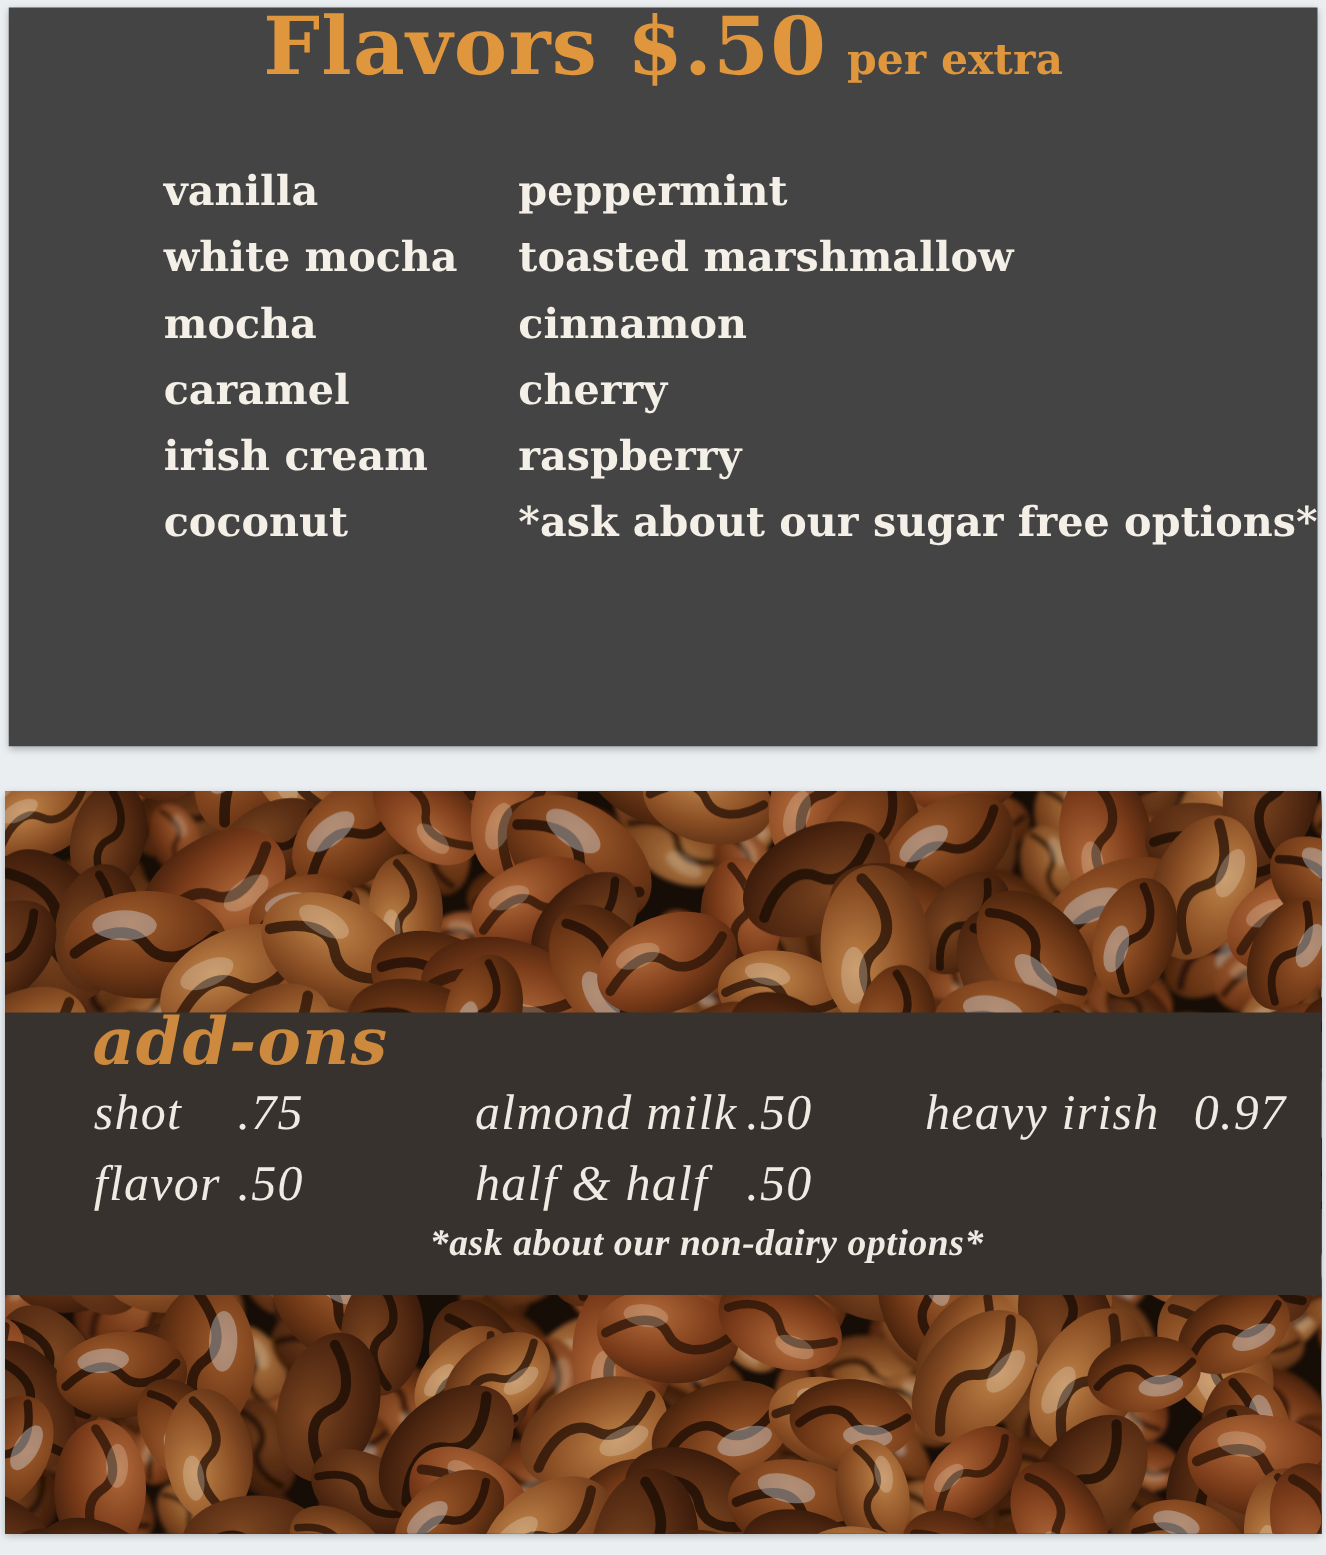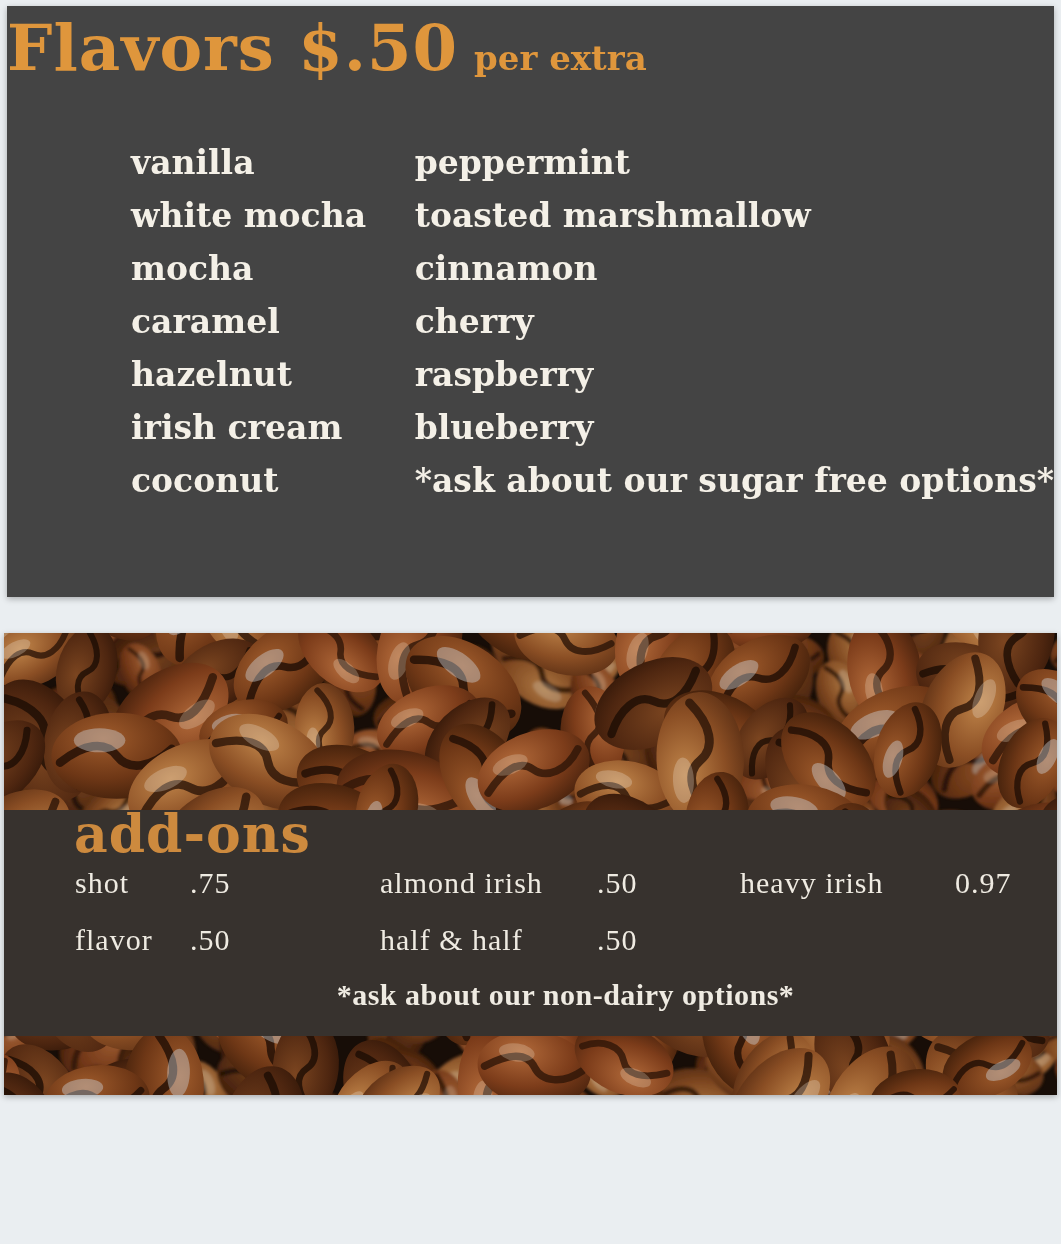--- a/index.html
+++ b/index.html
@@ -10,86 +10,84 @@
     font-family:"DejaVu Serif", serif;
     overflow:hidden;
   }
   .slide{position:absolute;box-shadow:0 2px 6px rgba(0,0,0,0.28);}
   
   .slide-flavors{
     left:7px;top:6px;width:1047px;height:591px;
     background:#444444;color:#f4f0e7;
   }
   .flavors-title-row{
-    padding-top:10px;line-height:1;white-space:nowrap;
+    text-align:center;line-height:1;white-space:nowrap;
   }
   .flavors-title{
     font-size:64px;font-weight:bold;color:#df963c;letter-spacing:1px;
   }
   .flavors-title-suffix{
     font-size:34px;font-weight:bold;color:#df963c;margin-left:16px;
   }
   .flavors-columns{display:flex;margin-top:56px;}
   .flavor-col{display:flex;flex-direction:column;}
   .flavor-col.left{margin-left:124px;width:377px;}
   .flavor-col.right{flex:1;}
   .flavor-line{
     height:53px;display:flex;align-items:center;
     font-size:33px;font-weight:bold;white-space:nowrap;
   }
   
   .slide-addons{
-    left:4px;top:633px;width:1053px;height:462px;
-    background:#170d07;overflow:hidden;
+    left:4px;top:633px;width:1053px;height:594px;
+    background:#170d07;overflow:hidden;font-style:italic;
   }
   #beans-svg{position:absolute;left:0;top:0;width:1053px;height:594px;display:block;}
   .addons-overlay{
     position:absolute;left:0;top:177px;width:1053px;height:226px;
     background:#37322e;color:#efebe2;
   }
   .addons-title{
     position:absolute;left:70px;top:-2px;margin:0;
     font-size:52px;line-height:1;font-weight:bold;color:#cd8a3e;
     font-family:"DejaVu Serif", serif;letter-spacing:1px;
   }
   .addon-text{
     position:absolute;
     font-family:"Liberation Serif", serif;
-    font-size:30px;letter-spacing:1px;white-space:nowrap;
+    font-size:40px;letter-spacing:1px;white-space:nowrap;
   }
   .addons-note{
     position:absolute;left:70px;right:0;top:168px;text-align:center;
     font-family:"Liberation Serif", serif;font-weight:bold;
     font-size:30px;letter-spacing:0.5px;white-space:nowrap;
   }
 </style>
 </head>
 <body>
 
 <section class="slide slide-flavors">
   <div class="flavors-title-row">
     <span class="flavors-title">Flavors $.50</span><span class="flavors-title-suffix">per extra</span>
   </div>
   <div class="flavors-columns">
     <div class="flavor-col left">
       <div class="flavor-line">vanilla</div>
       <div class="flavor-line">white mocha</div>
       <div class="flavor-line">mocha</div>
       <div class="flavor-line">caramel</div>
-      <div class="flavor-line">hazelnut</div>
       <div class="flavor-line">irish cream</div>
       <div class="flavor-line">coconut</div>
     </div>
     <div class="flavor-col right">
       <div class="flavor-line">peppermint</div>
       <div class="flavor-line">toasted marshmallow</div>
       <div class="flavor-line">cinnamon</div>
       <div class="flavor-line">cherry</div>
       <div class="flavor-line">raspberry</div>
-      <div class="flavor-line">blueberry</div>
       <div class="flavor-line">*ask about our sugar free options*</div>
     </div>
   </div>
 </section>
 
 <section class="slide slide-addons">
   <svg id="beans-svg" viewBox="0 0 1053 594" preserveAspectRatio="xMidYMid slice" xmlns="http://www.w3.org/2000/svg" xmlns:xlink="http://www.w3.org/1999/xlink">
     <defs>
       <radialGradient id="gA" cx="38%" cy="32%" r="85%">
         <stop offset="0%" stop-color="#c08softeners"></stop>
@@ -655,21 +653,21 @@
         <use href="#bv3" xlink:href="#bv3" transform="translate(1054.9 593.9) rotate(246) scale(1.56)"></use>
       </g>
   </svg>
 
   <div class="addons-overlay">
     <h2 class="addons-title">add-ons</h2>
 
     <span class="addon-text" style="left:71px;top:56px;">shot</span>
     <span class="addon-text" style="left:186px;top:56px;">.75</span>
 
-    <span class="addon-text" style="left:376px;top:56px;">almond irish</span>
+    <span class="addon-text" style="left:376px;top:56px;">almond milk</span>
     <span class="addon-text" style="left:593px;top:56px;">.50</span>
 
     <span class="addon-text" style="left:736px;top:56px;">heavy irish</span>
     <span class="addon-text" style="left:951px;top:56px;">0.97</span>
 
     <span class="addon-text" style="left:71px;top:113px;">flavor</span>
     <span class="addon-text" style="left:186px;top:113px;">.50</span>
 
     <span class="addon-text" style="left:376px;top:113px;">half &amp; half</span>
     <span class="addon-text" style="left:593px;top:113px;">.50</span>

